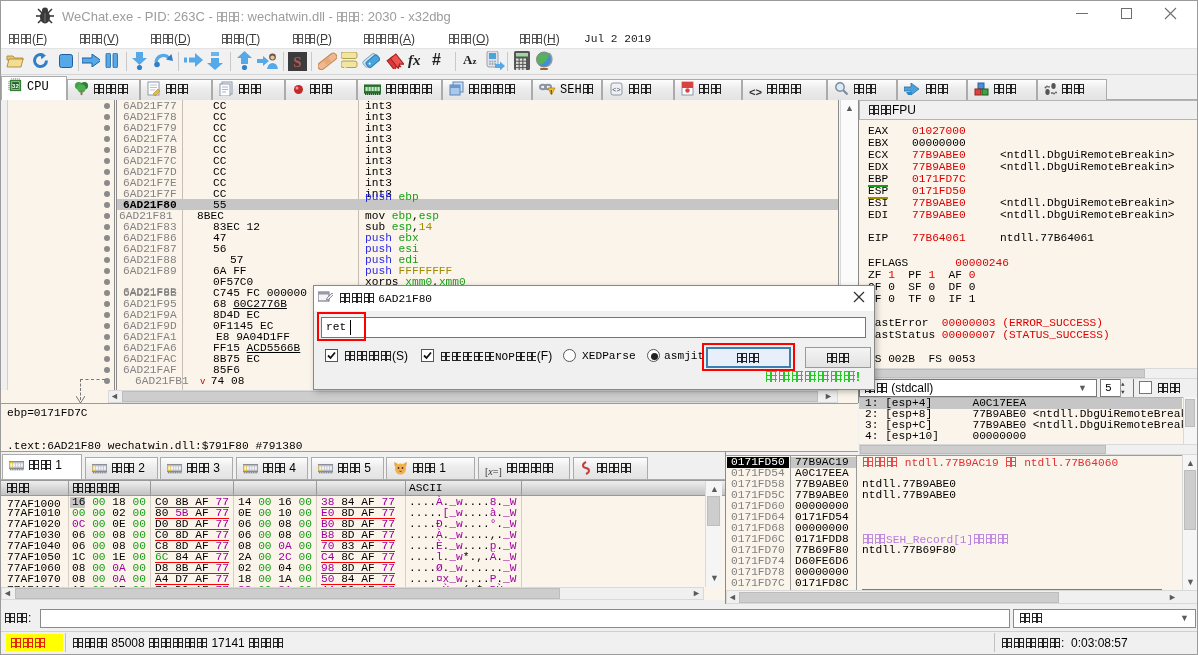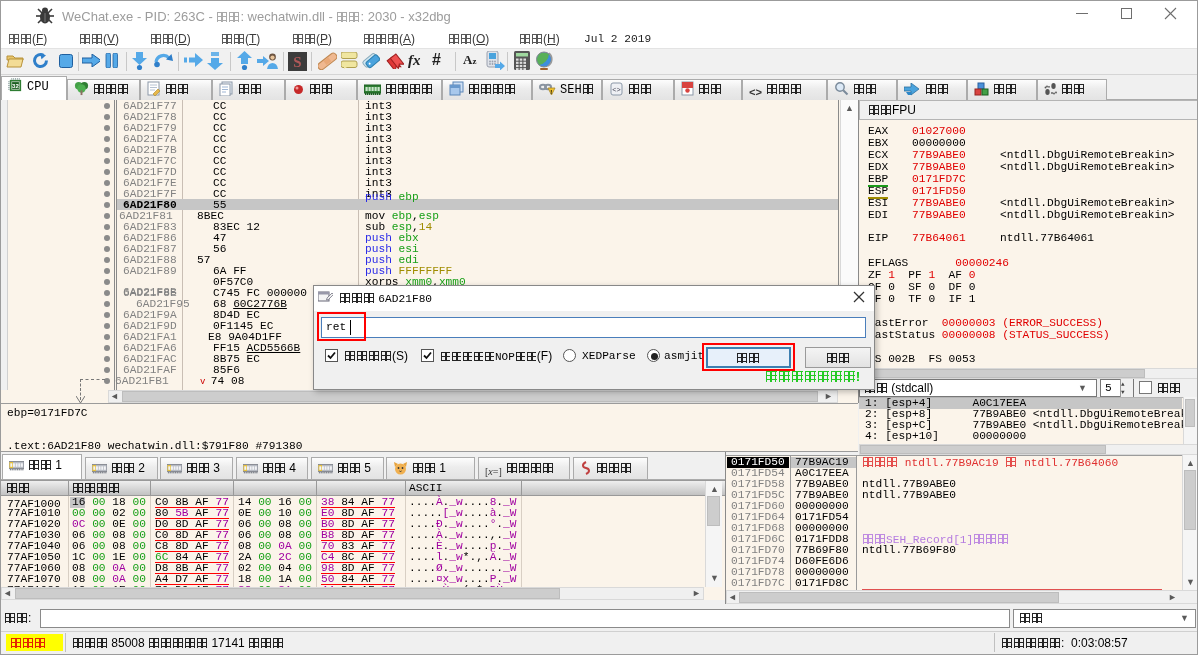--- a/index.html
+++ b/index.html
@@ -346,56 +346,56 @@
 <div class="a" style="left:104px;top:235px;width:6px;height:6px;border-radius:50%;background:#8a8a8a"></div>
 <div class="a m" style="left:123px;top:233px;color:#828282">6AD21F86</div>
 <div class="a m" style="left:213px;top:233px;color:#000">47</div>
 <div class="a m" style="left:365px;top:233px;color:#000"><span class="blu">push </span><span class="grn">ebx</span></div>
 <div class="a" style="left:104px;top:246px;width:6px;height:6px;border-radius:50%;background:#8a8a8a"></div>
 <div class="a m" style="left:123px;top:244px;color:#828282">6AD21F87</div>
 <div class="a m" style="left:213px;top:244px;color:#000">56</div>
 <div class="a m" style="left:365px;top:244px;color:#000"><span class="blu">push </span><span class="grn">esi</span></div>
 <div class="a" style="left:104px;top:257px;width:6px;height:6px;border-radius:50%;background:#8a8a8a"></div>
 <div class="a m" style="left:123px;top:255px;color:#828282">6AD21F88</div>
-<div class="a m" style="left:197px;top:255px;color:#000">57</div>
+<div class="a m" style="left:230px;top:255px;color:#000">57</div>
 <div class="a m" style="left:365px;top:255px;color:#000"><span class="blu">push </span><span class="grn">edi</span></div>
 <div class="a" style="left:104px;top:268px;width:6px;height:6px;border-radius:50%;background:#8a8a8a"></div>
 <div class="a m" style="left:123px;top:266px;color:#828282">6AD21F89</div>
 <div class="a m" style="left:213px;top:266px;color:#000">6A FF</div>
 <div class="a m" style="left:365px;top:266px;color:#000"><span class="blu">push </span><span class="oli">FFFFFFFF</span></div>
 <div class="a" style="left:104px;top:279px;width:6px;height:6px;border-radius:50%;background:#8a8a8a"></div>
 <div class="a m" style="left:123px;top:287px;color:#828282">6AD21F8B</div>
 <div class="a m" style="left:213px;top:277px;color:#000">0F57C0</div>
 <div class="a m" style="left:365px;top:277px;color:#000">xorps <span class="grn">xmm0</span>,<span class="grn">xmm0</span></div>
 <div class="a" style="left:104px;top:290px;width:6px;height:6px;border-radius:50%;background:#8a8a8a"></div>
 <div class="a m" style="left:123px;top:288px;color:#828282">6AD21F8E</div>
 <div class="a m" style="left:213px;top:288px;color:#000">C745 FC 000000</div>
 <div class="a" style="left:104px;top:301px;width:6px;height:6px;border-radius:50%;background:#8a8a8a"></div>
-<div class="a m" style="left:136px;top:299px;color:#828282">6AD21F95</div>
+<div class="a m" style="left:123px;top:299px;color:#828282">6AD21F95</div>
 <div class="a m" style="left:213px;top:299px;color:#000">68 <u>60C2776B</u></div>
 <div class="a" style="left:104px;top:312px;width:6px;height:6px;border-radius:50%;background:#8a8a8a"></div>
 <div class="a m" style="left:123px;top:310px;color:#828282">6AD21F9A</div>
 <div class="a m" style="left:213px;top:310px;color:#000">8D4D EC</div>
 <div class="a" style="left:104px;top:323px;width:6px;height:6px;border-radius:50%;background:#8a8a8a"></div>
 <div class="a m" style="left:123px;top:321px;color:#828282">6AD21F9D</div>
 <div class="a m" style="left:213px;top:321px;color:#000">0F1145 EC</div>
 <div class="a" style="left:104px;top:334px;width:6px;height:6px;border-radius:50%;background:#8a8a8a"></div>
 <div class="a m" style="left:123px;top:332px;color:#828282">6AD21FA1</div>
-<div class="a m" style="left:208px;top:332px;color:#000">E8 9A04D1FF</div>
+<div class="a m" style="left:216px;top:332px;color:#000">E8 9A04D1FF</div>
 <div class="a" style="left:104px;top:345px;width:6px;height:6px;border-radius:50%;background:#8a8a8a"></div>
 <div class="a m" style="left:123px;top:343px;color:#828282">6AD21FA6</div>
 <div class="a m" style="left:213px;top:343px;color:#000">FF15 <u>ACD5566B</u></div>
 <div class="a" style="left:104px;top:356px;width:6px;height:6px;border-radius:50%;background:#8a8a8a"></div>
 <div class="a m" style="left:123px;top:354px;color:#828282">6AD21FAC</div>
 <div class="a m" style="left:213px;top:354px;color:#000">8B75 EC</div>
 <div class="a" style="left:104px;top:367px;width:6px;height:6px;border-radius:50%;background:#8a8a8a"></div>
 <div class="a m" style="left:123px;top:365px;color:#828282">6AD21FAF</div>
 <div class="a m" style="left:213px;top:365px;color:#000">85F6</div>
 <div class="a" style="left:104px;top:378px;width:6px;height:6px;border-radius:50%;background:#8a8a8a"></div>
-<div class="a m" style="left:115px;top:376px;color:#828282">6AD21FB1</div>
+<div class="a m" style="left:135px;top:376px;color:#828282">6AD21FB1</div>
 <div class="a m" style="left:200px;top:376px;color:#000"><span style="color:#c00;font-size:9px">v </span>74 08</div>
 <div class="a" style="left:80px;top:379px;width:25px;height:1px;border-top:1px dashed #777"></div>
 <div class="a" style="left:80px;top:379px;width:1px;height:21px;border-left:1px dashed #777"></div>
 <svg class="a" style="left:76px;top:396px" width="9" height="7" viewBox="0 0 9 7">
     <path d="M0 0 L4.5 7 L9 0" fill="none" stroke="#777" stroke-width="1"></path>
   </svg>
 <div class="a sb" style="left:108px;top:390px;width:730px;height:13px"></div>
 <div class="a arr" style="left:110px;top:391px">◄</div>
 <div class="a arr" style="left:824px;top:391px">►</div>
 <div class="a thumb" style="left:122px;top:391px;width:696px;height:11px"></div>
@@ -426,21 +426,21 @@
 <div class="a m red" style="left:912px;top:210px">77B9ABE0</div>
 <div class="a m blk" style="left:1000px;top:210px">&lt;ntdll.DbgUiRemoteBreakin&gt;</div>
 <div class="a m" style="left:868px;top:233px;color:#000"><span style="">EIP</span></div>
 <div class="a m red" style="left:912px;top:233px">77B64061</div>
 <div class="a m blk" style="left:1000px;top:233px">ntdll.77B64061</div>
 <div class="a m" style="left:868px;top:258px;color:#000">EFLAGS       <span class="red">00000246</span></div>
 <div class="a m" style="left:868px;top:270px;color:#000">ZF <span class="red">1</span>  PF <span class="red">1</span>  AF <span class="red">0</span></div>
 <div class="a m" style="left:868px;top:282px;color:#000">OF 0  SF 0  DF 0</div>
 <div class="a m" style="left:868px;top:294px;color:#000">CF 0  TF 0  IF 1</div>
 <div class="a m" style="left:868px;top:318px;color:#000">LastError  <span class="red">00000003 (ERROR_SUCCESS)</span></div>
-<div class="a m" style="left:868px;top:330px;color:#000">LastStatus <span class="red">00000008 (STATUS_SUCCESS)</span></div>
+<div class="a m" style="left:868px;top:330px;color:#000">LastStatus <span class="red">00000007 (STATUS_SUCCESS)</span></div>
 <div class="a m" style="left:868px;top:354px;color:#000">GS 002B  FS 0053</div>
 <div class="a sb" style="left:859px;top:368px;width:339px;height:11px"></div>
 <div class="a thumb" style="left:860px;top:369px;width:285px;height:9px"></div>
 <div class="a" style="left:859px;top:379px;width:339px;height:18px;background:#f0f0f0"></div>
 <div class="a" style="left:859px;top:379px;width:238px;height:18px;background:#fff;border:1px solid #777"></div>
 <div class="a u" style="left:864px;top:381px;color:#000"><i class="c"></i><i class="c"></i> (stdcall)</div>
 <div class="a arr" style="left:1078px;top:383px">▼</div>
 <div class="a" style="left:1100px;top:379px;width:34px;height:18px;background:#fff;border:1px solid #777"></div>
 <div class="a m" style="left:1105px;top:383px;color:#000">5</div>
 <div class="a" style="left:1120px;top:379px;width:13px;height:18px;border-left:1px solid #999;background:#f0f0f0"></div>

